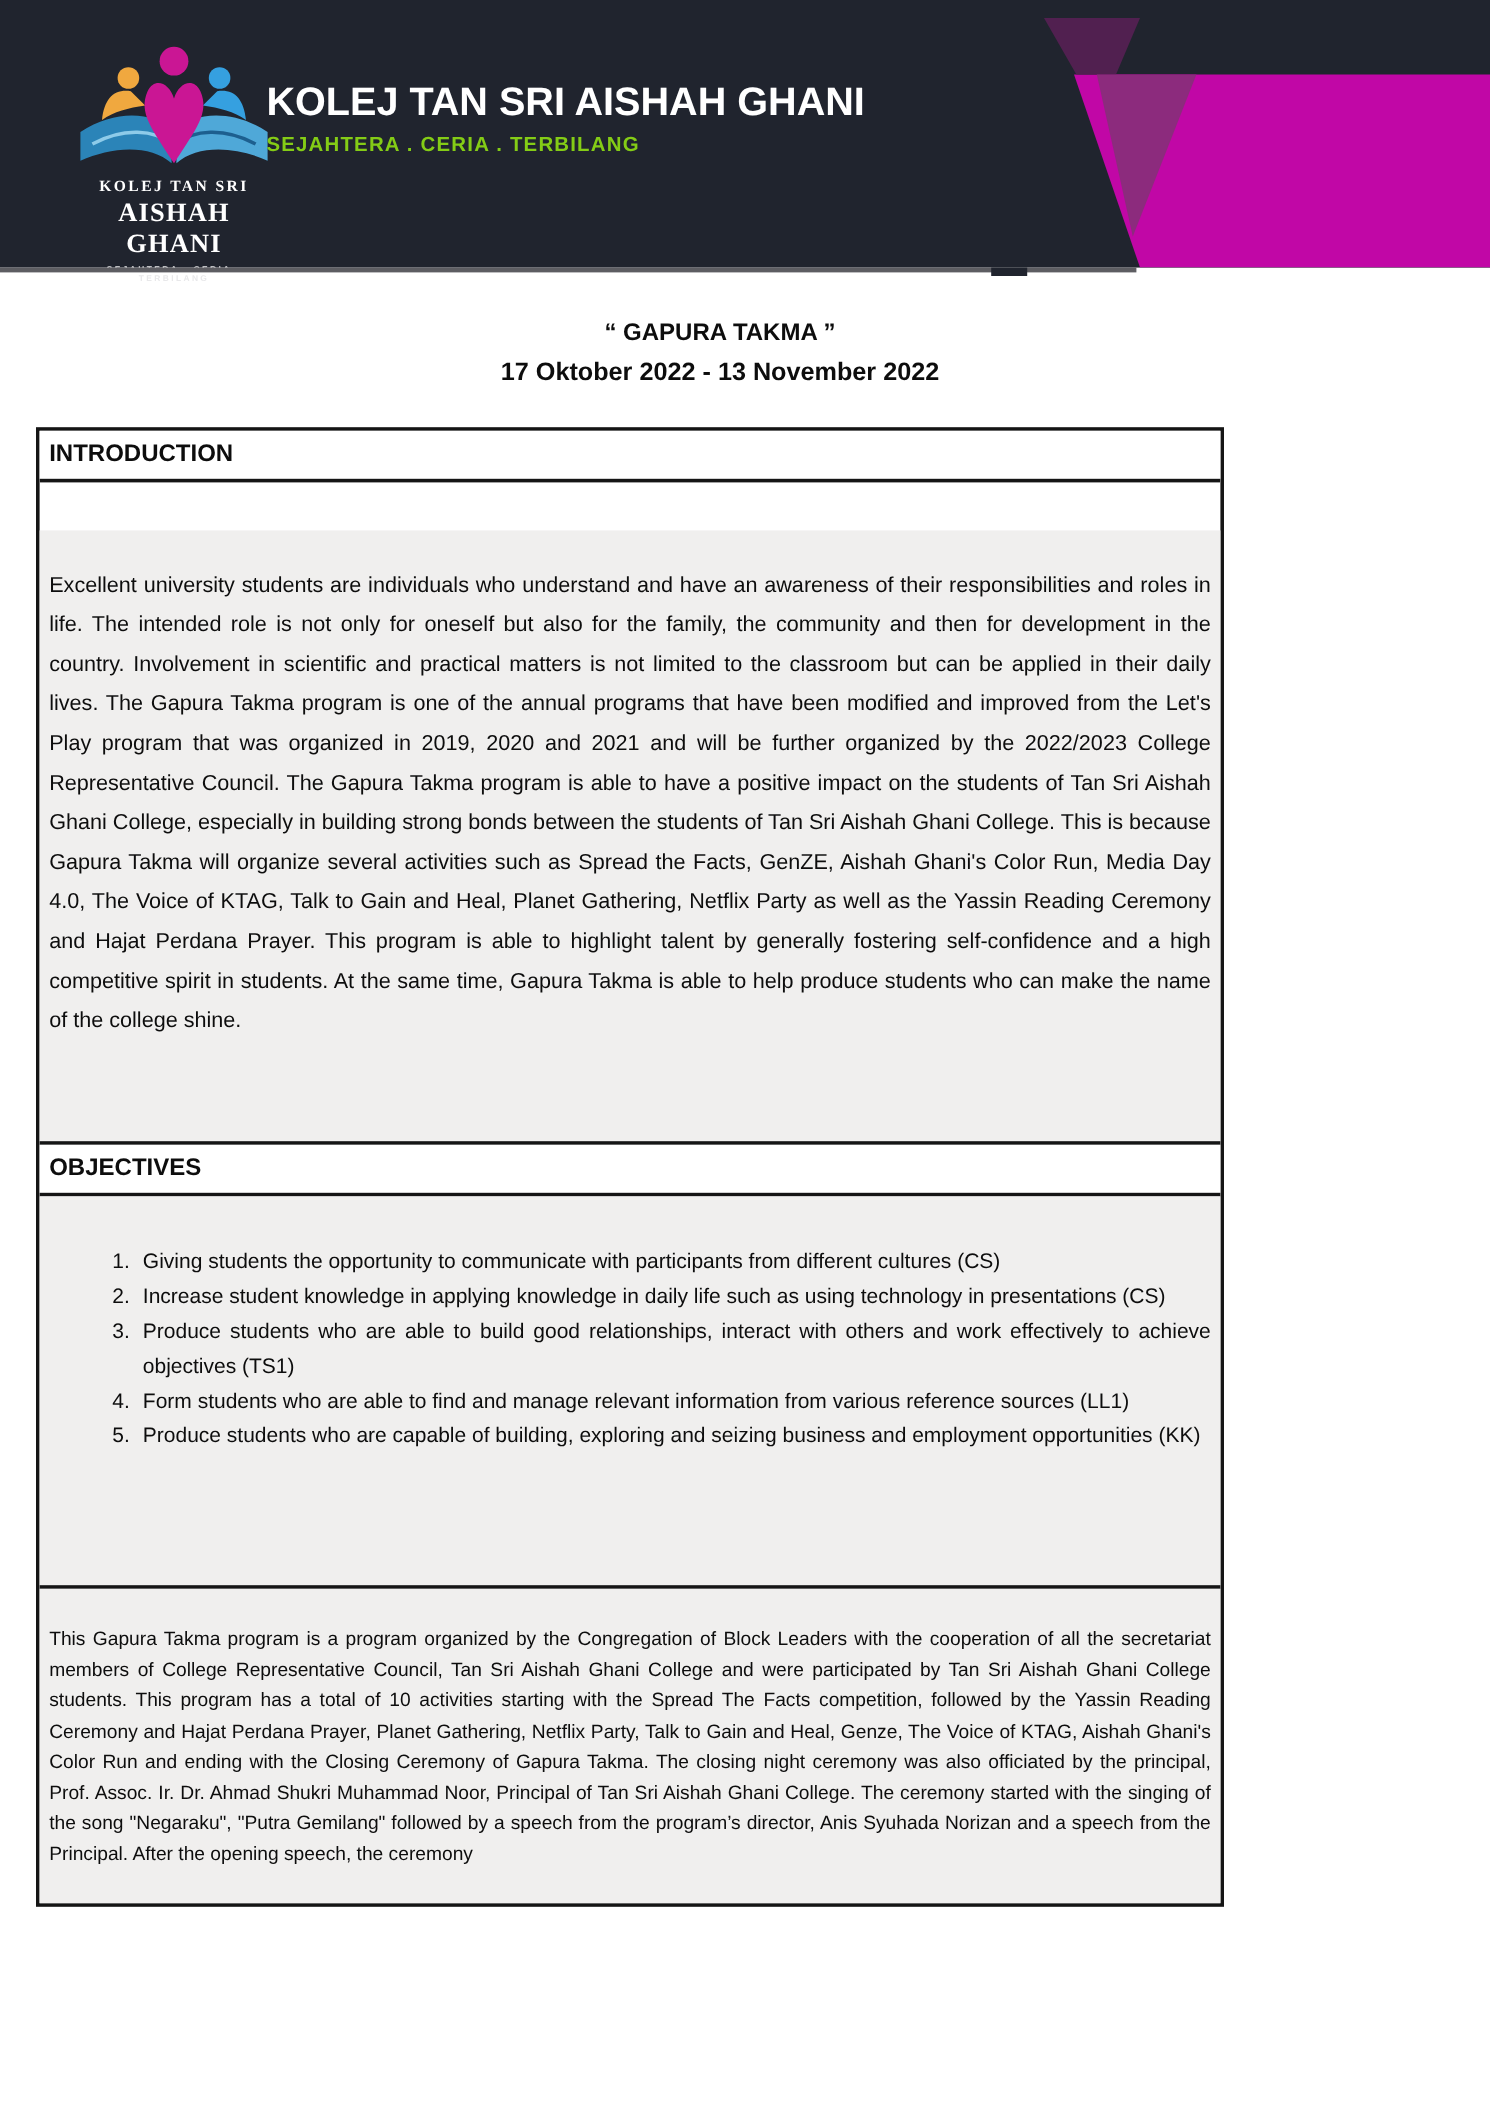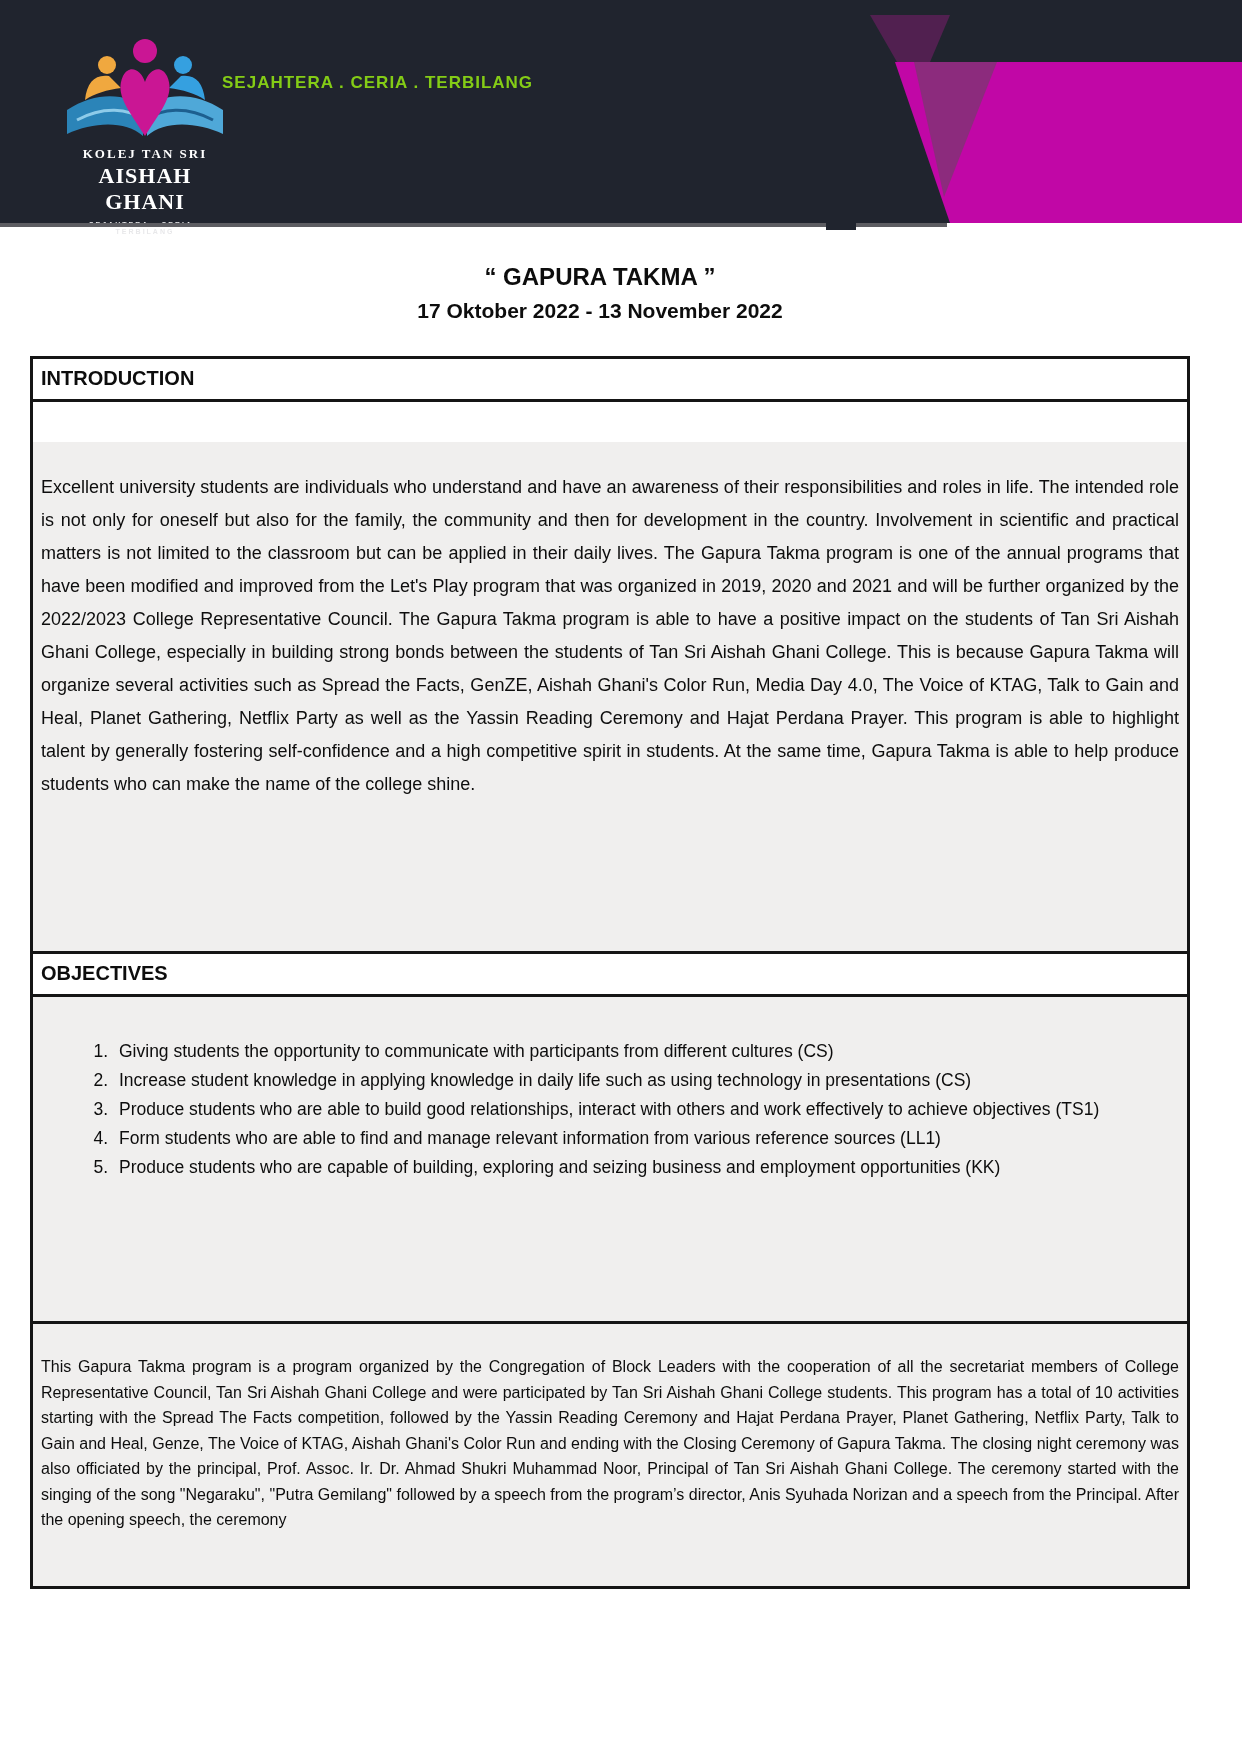--- a/index.html
+++ b/index.html
@@ -47,26 +47,26 @@
   }
   .banner-motto {
     color:#84cc16; font-size:17px; font-weight:bold; letter-spacing:1px;
     margin-top:7px;
   }
 
   
   .doc-head {
     margin:41px 0 0 30px; width:1140px; text-align:center;
   }
-  .doc-title { font-size:24px; font-weight:bold; line-height:26px; }
+  .doc-title { font-size:20px; font-weight:bold; line-height:26px; }
   .doc-date  { font-size:21px; font-weight:bold; line-height:26px; margin-top:8px; }
 
   
   .doc-table {
-    margin:32px 30px 0 30px; width:1160px;
+    margin:32px 30px 0 30px; width:990px;
     border:3px solid #151515; border-top-width:3px;
     background:#ffffff;
   }
   .sec-head {
     background:#ffffff; border-bottom:3px solid #151515;
     padding:8px 8px 8px 8px; font-size:20px; font-weight:bold;
     height:43px; overflow:hidden;
   }
   .sec-body {
     background:#f0efee; border-bottom:3px solid #151515; overflow:hidden;
@@ -105,20 +105,21 @@
       <path d="M142,62 C140,44 132,36 118,38 L106,50 C120,52 132,55 142,62Z" fill="#35a0e0"></path>
       <circle cx="82" cy="13" r="12" fill="#ca1694"></circle>
       <path d="M82,98 C64,70 52,56 60,38 C66,26 78,31 82,44 C86,31 98,26 104,38 C112,56 100,70 82,98Z" fill="#ca1694"></path>
     </svg>
     <div class="logo-line1">KOLEJ TAN SRI</div>
     <div class="logo-line2">AISHAH GHANI</div>
     <div class="logo-motto">SEJAHTERA  ·  CERIA  ·  TERBILANG</div>
   </div>
 
   <div class="banner-text">
+    <h1 class="banner-title">KOLEJ TAN SRI AISHAH GHANI</h1>
     <div class="banner-motto">SEJAHTERA . CERIA . TERBILANG</div>
   </div>
 
   <div class="banner-strip"></div>
   <div class="banner-notch"></div>
 </header>
 
 <main>
   <div class="doc-head">
     <div class="doc-title">“ GAPURA TAKMA ”</div>

